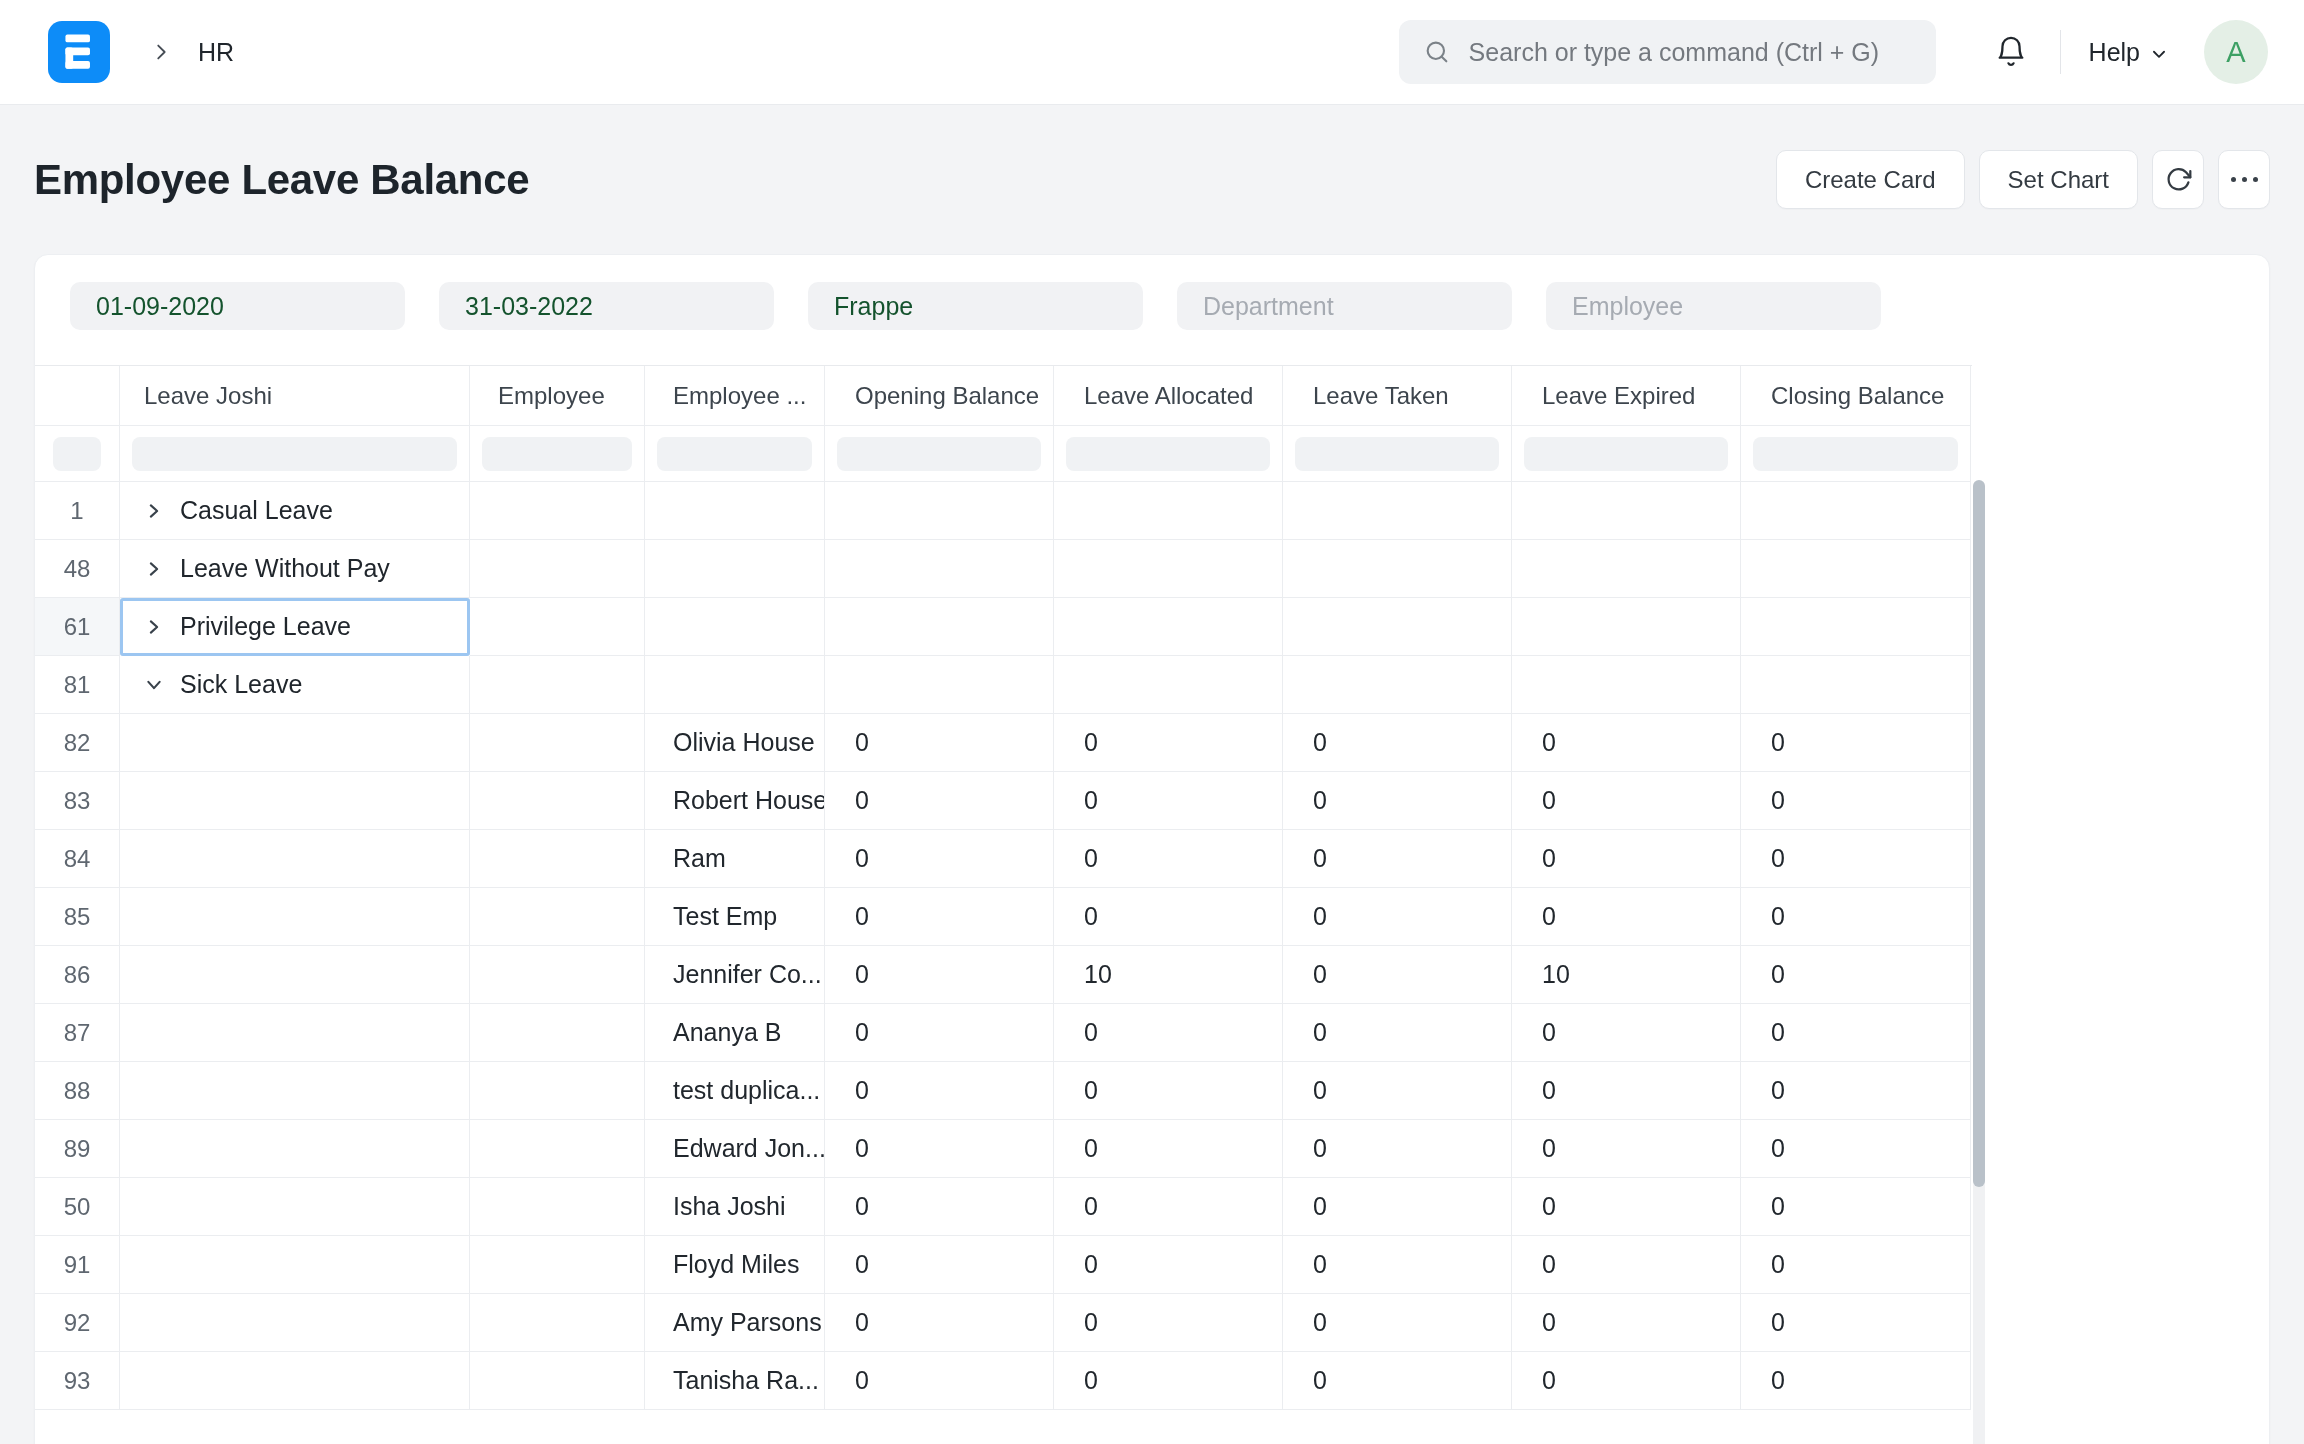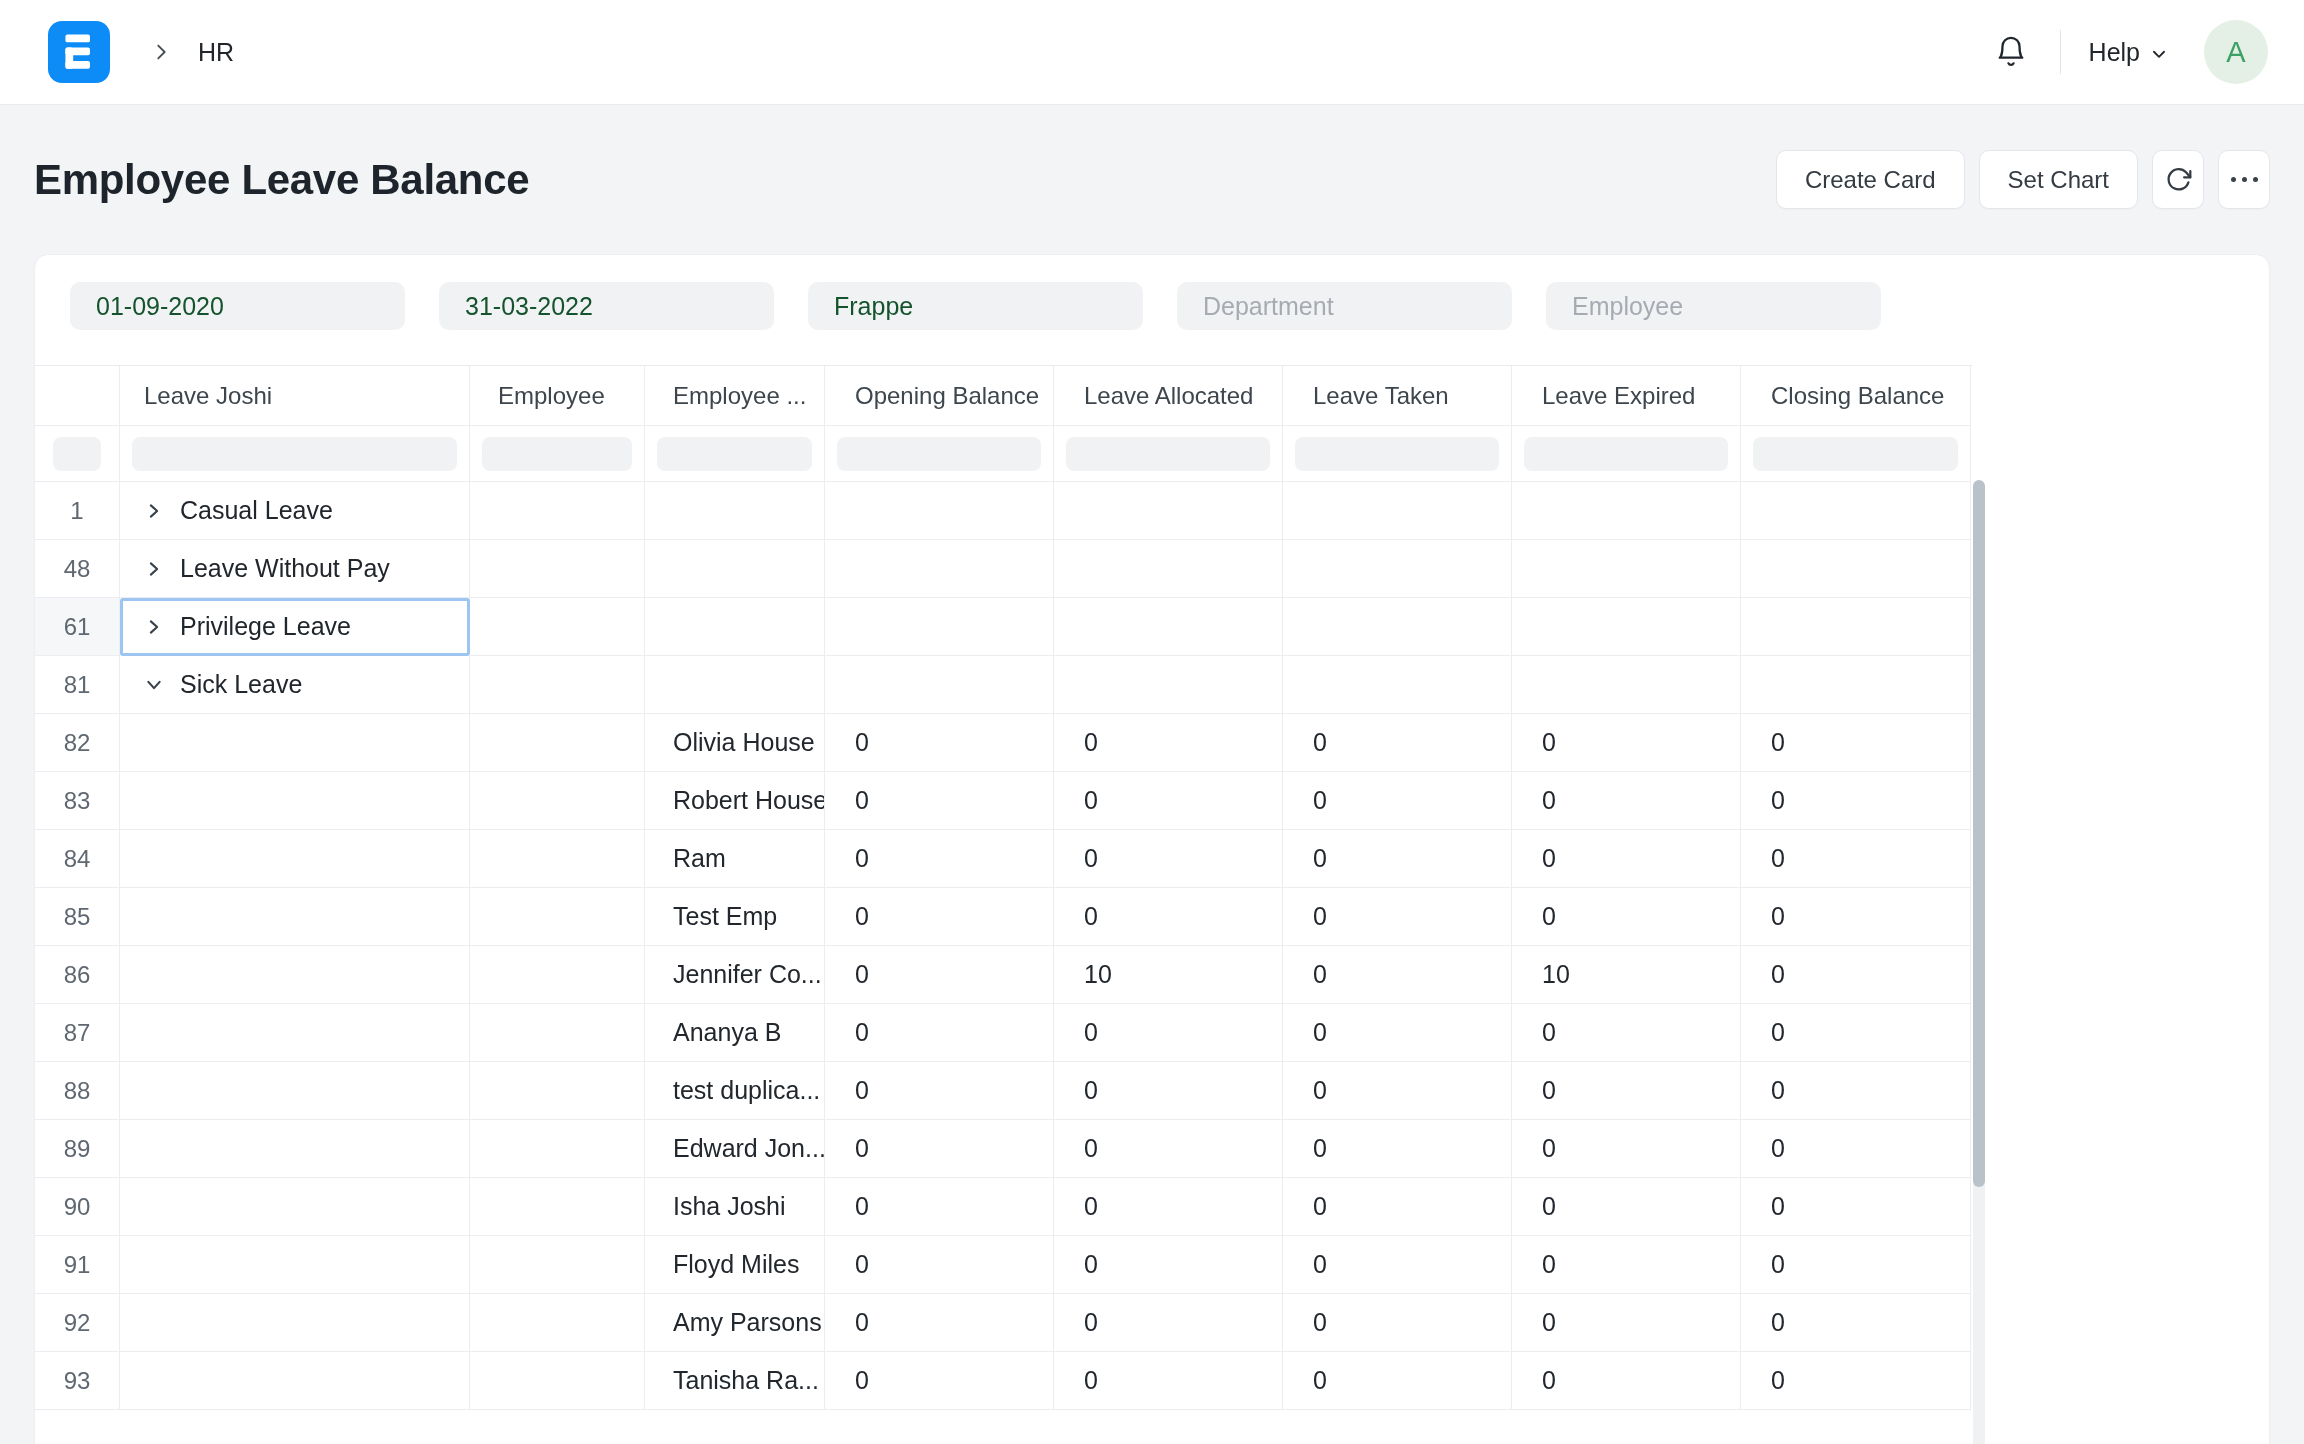--- a/index.html
+++ b/index.html
@@ -136,20 +136,27 @@
         </svg>
       </div>
       <span class="breadcrumb-chevron">
         <svg width="22" height="22" viewBox="0 0 24 24" fill="none" stroke="#454c54" stroke-width="2" stroke-linecap="round" stroke-linejoin="round">
             <path d="M9 5l7 7-7 7"></path>
           </svg>
       </span>
       <span class="breadcrumb-label">HR</span>
     </div>
     <div class="nav-right">
+      <div class="searchbar">
+        <svg width="28" height="28" viewBox="0 0 24 24" fill="none" stroke="#7b8288" stroke-width="1.8" stroke-linecap="round">
+            <circle cx="11" cy="11" r="7"></circle>
+            <path d="M20 20l-4.2-4.2"></path>
+          </svg>
+        <span class="ph">Search or type a command (Ctrl + G)</span>
+      </div>
       <span class="bell">
         <svg width="34" height="34" viewBox="0 0 24 24" fill="none" stroke="#20262c" stroke-width="1.6" stroke-linecap="round" stroke-linejoin="round">
             <path d="M18 8a6 6 0 0 0-12 0c0 7-2 8-2 8h16s-2-1-2-8"></path>
             <path d="M10.2 20a2 2 0 0 0 3.6 0"></path>
           </svg>
       </span>
       <div class="nav-divider"></div>
       <div class="help">
         <span>Help</span>
         <svg width="18" height="18" viewBox="0 0 16 16" fill="none" stroke="#20262c" stroke-width="1.6" stroke-linecap="round" stroke-linejoin="round">
@@ -409,21 +416,21 @@
             <div class="cell c2"></div>
             <div class="cell c3">Edward Jon...</div>
             <div class="cell c4">0</div>
             <div class="cell c5">0</div>
             <div class="cell c6">0</div>
             <div class="cell c7">0</div>
             <div class="cell c8">0</div>
           </div>
           <div class="trow-line trow">
             <div class="cell c0">
-              <span class="idx-num">90</span>
+              <span class="idx-num">50</span>
             </div>
             <div class="cell c1"></div>
             <div class="cell c2"></div>
             <div class="cell c3">Isha Joshi</div>
             <div class="cell c4">0</div>
             <div class="cell c5">0</div>
             <div class="cell c6">0</div>
             <div class="cell c7">0</div>
             <div class="cell c8">0</div>
           </div>

